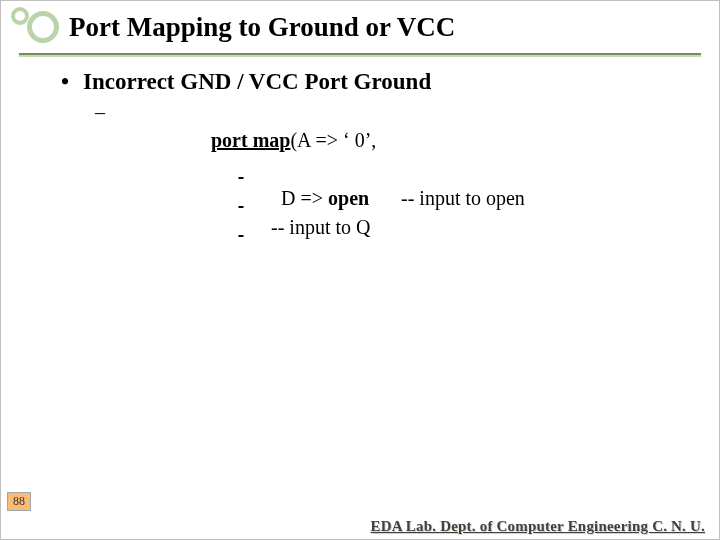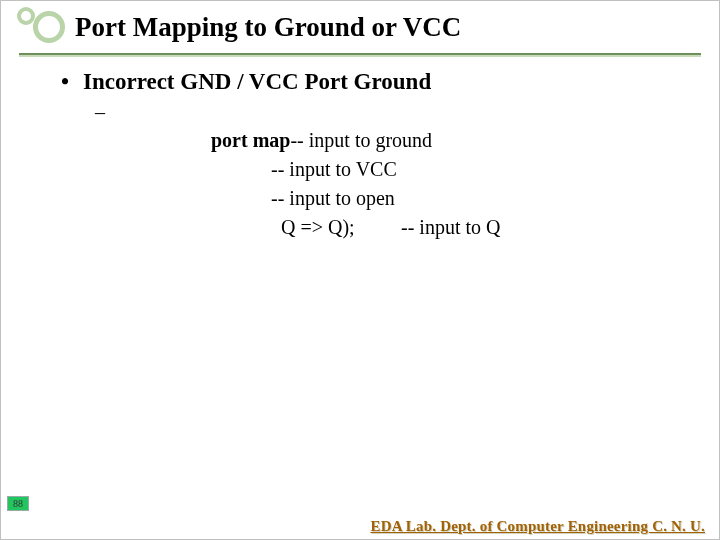--- a/index.html
+++ b/index.html
@@ -14,21 +14,21 @@
   .slide {
     position: relative;
     width: 720px;
     height: 540px;
     box-sizing: border-box;
     border: 1px solid #c0c0c0;
   }
   .title-row {
     display: flex;
     align-items: center;
-    padding: 6px 10px 0 10px;
+    padding: 6px 10px 0 4px;
   }
   .logo {
     width: 60px;
     height: 40px;
     position: relative;
     flex: 0 0 auto;
   }
   .logo .ring {
     position: absolute;
     border-radius: 50%;
@@ -88,46 +88,47 @@
     line-height: 1.45;
     margin-top: 2px;
   }
   .code-row {
     display: flex;
   }
   .code-row .lhs {
     min-width: 60px;
     text-align: center;
     white-space: pre;
+    text-decoration: underline;
   }
   .code-row .map {
     white-space: pre;
     min-width: 130px;
   }
   .code-row .note {
     white-space: pre;
   }
   .bold { font-weight: bold; }
   .pagenum-box {
     position: absolute;
     left: 6px;
     bottom: 28px;
     border: 1px solid #9aa;
-    font-size: 10px;
+    font-size: 12px;
     padding: 1px 5px;
     color: #333;
-    background: #22c55e;
+    background: #fdba74;
   }
   .footer {
     position: absolute;
     right: 14px;
     bottom: 4px;
     font-size: 15px;
     font-weight: bold;
-    color: #a16207;
+    color: #404040;
     text-decoration: underline;
     text-shadow: 1px 1px 0 #d3d3c0;
     letter-spacing: 0.2px;
   }
 </style>
 </head>
 <body>
 
 <div class="slide">
 
@@ -147,33 +148,32 @@
       <span>Incorrect GND / VCC Port Ground</span>
     </div>
 
     <div class="bullet2">
       <span class="dash">–</span>
     </div>
 
     <div class="code-block">
       <div class="code-row">
         <span class="lhs bold">port map</span>
-        <span class="note">-- input to ground</span>
+        <span class="map">(A =&gt; ‘ 0’,</span>
       </div>
       <div class="code-row">
         <span class="lhs"> </span>
-        <span class="note">-- input to VCC</span>
       </div>
       <div class="code-row">
         <span class="lhs"> </span>
+        <span class="map">  D =&gt; <span class="bold">open</span></span>
         <span class="note">-- input to open</span>
       </div>
       <div class="code-row">
         <span class="lhs"> </span>
-        <span class="map">  Q =&gt; Q);</span>
         <span class="note">-- input to Q</span>
       </div>
     </div>
 
   </div>
 
   <div class="pagenum-box">88</div>
   <div class="footer">EDA Lab. Dept. of Computer Engineering C. N. U.</div>
 
 </div>

